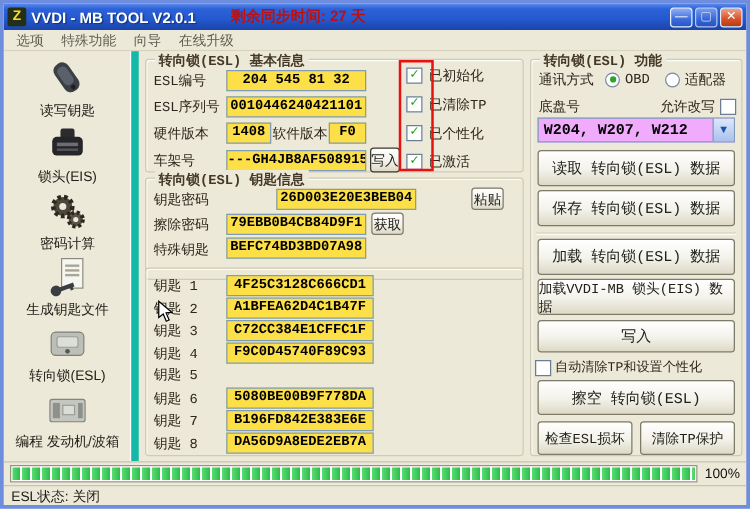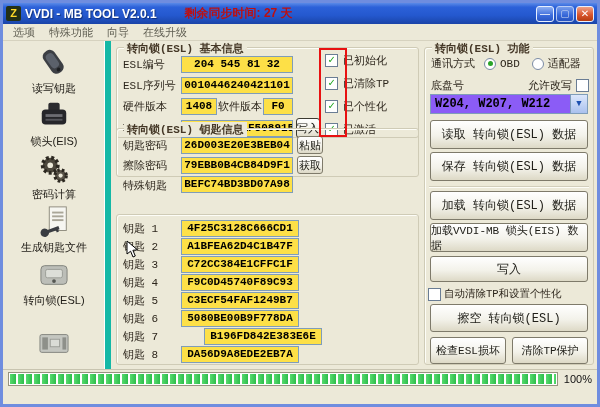--- a/index.html
+++ b/index.html
@@ -71,21 +71,21 @@
            display:inline-flex; align-items:center; justify-content:center; }
   .radio .dot { width:5px; height:5px; border-radius:50%; background:#2aa42a; }
   .cbrow { position:absolute; display:flex; align-items:center; gap:5px; }
 
   .red-annotation { position:absolute; border:2px solid #e81111; z-index:5; }
 
   .hsep { position:absolute; left:4px; right:4px; height:2px;
           border-top:1px solid #d2cebb; border-bottom:1px solid #fdfdf7; }
 
   
-  .dropdown { position:absolute; height:20px; background:#8b5cf6; border:1px solid #7f9db9;
+  .dropdown { position:absolute; height:20px; background:#f0abfc; border:1px solid #7f9db9;
               display:flex; align-items:center; }
   .dropdown .val { flex:1; padding-left:4px; font-weight:bold; font-size:12px; color:#000; white-space:nowrap; }
   .dropdown .arrow { width:17px; height:100%; border-left:1px solid #7f9db9;
                      background:linear-gradient(180deg,#dce7fb,#aac1ee);
                      display:flex; align-items:center; justify-content:center;
                      color:#1c50b0; font-size:9px; }
 
   
   .progress-row { position:relative; height:19px; border-top:1px solid #c8c4b0;
                   display:flex; align-items:center; padding:0 5px; background:#ece9d8; }
@@ -186,20 +186,21 @@
       </div>
       <div class="side-item">
         <div class="ic">
           <svg width="34" height="30" viewBox="0 0 36 32">
             <rect x="3" y="7" width="30" height="19" rx="2" fill="#c4c6c0" stroke="#82847e"></rect>
             <rect x="5.5" y="10" width="6" height="13" fill="#8e908a"></rect>
             <rect x="27" y="10" width="4" height="13" fill="#8e908a"></rect>
             <rect x="14" y="12" width="10" height="8" fill="#dadcd6" stroke="#9a9c96"></rect>
             </svg>
         </div>
+        <div class="lbl">编程 发动机/波箱</div>
       </div>
     </div>
 
     <div class="cursor" style="left:123px; top:199px;">
       <svg width="13" height="19" viewBox="0 0 13 19">
         <path d="M1,1 L1,14 L4.6,11.2 L7,17 L9.3,16 L6.9,10.3 L11.4,9.8 Z" fill="#fff" stroke="#000" stroke-width="1"></path>
         </svg>
     </div>
 
     <div class="group" style="left:113px; top:6px; width:303px; height:91px;">
@@ -237,23 +238,23 @@
         <span class="cb">✓</span>
         <span>已个性化</span>
       </div>
       <div class="cbrow" style="left:208px; top:74px;">
         <span class="cb">✓</span>
         <span>已激活</span>
       </div>
       <div class="red-annotation" style="left:202px; top:0px; width:28px; height:89px;"></div>
     </div>
 
-    <div class="group" style="left:113px; top:87px; width:303px; height:49px;padding-left:44px;">
+    <div class="group" style="left:113px; top:101px; width:303px; height:82px;padding-left:44px;">
       <span class="group-title">转向锁(ESL) 钥匙信息</span>
-      <div class="row" style="left:6px; top:7px;">
+      <div class="row" style="left:6px; top:7px;gap:40px;">
         <span class="flabel">钥匙密码</span>
         <span class="field w112">26D003E20E3BEB04</span>
         <span class="btn small" style="margin-left:4px;">粘贴</span>
       </div>
       <div class="row" style="left:6px; top:27px;">
         <span class="flabel">擦除密码</span>
         <span class="field w112">79EBB0B4CB84D9F1</span>
         <span class="btn small" style="margin-left:4px;">获取</span>
       </div>
       <div class="row" style="left:6px; top:47px;align-items:flex-end;">
@@ -274,27 +275,26 @@
       <div class="row" style="left:6px; top:41px;">
         <span class="flabel">钥匙 3</span>
         <span class="field w118">C72CC384E1CFFC1F</span>
       </div>
       <div class="row" style="left:6px; top:59px;">
         <span class="flabel">钥匙 4</span>
         <span class="field w118">F9C0D45740F89C93</span>
       </div>
       <div class="row" style="left:6px; top:77px;">
         <span class="flabel">钥匙 5</span>
-        <span class="field w118">C3ECF54FAF1249B7</span>
       </div>
       <div class="row" style="left:6px; top:95px;">
         <span class="flabel">钥匙 6</span>
         <span class="field w118">5080BE00B9F778DA</span>
       </div>
-      <div class="row" style="left:6px; top:113px;gap:23px;">
+      <div class="row" style="left:6px; top:113px;">
         <span class="flabel">钥匙 7</span>
         <span class="field w118">B196FD842E383E6E</span>
       </div>
       <div class="row" style="left:6px; top:131px;">
         <span class="flabel">钥匙 8</span>
         <span class="field w118">DA56D9A8EDE2EB7A</span>
       </div>
     </div>
 
     <div class="group" style="left:421px; top:6px; width:170px; height:318px;">
@@ -339,14 +339,17 @@
     </div>
   </div>
 
   <div class="progress-row">
     <div class="progress-track">
       <div class="progress-fill"></div>
     </div>
     <div class="progress-label">100%</div>
   </div>
 
+  <div class="statusbar">
+    <span>ESL状态: 关闭</span>
+  </div>
 
 </div>
 
 </body></html>

